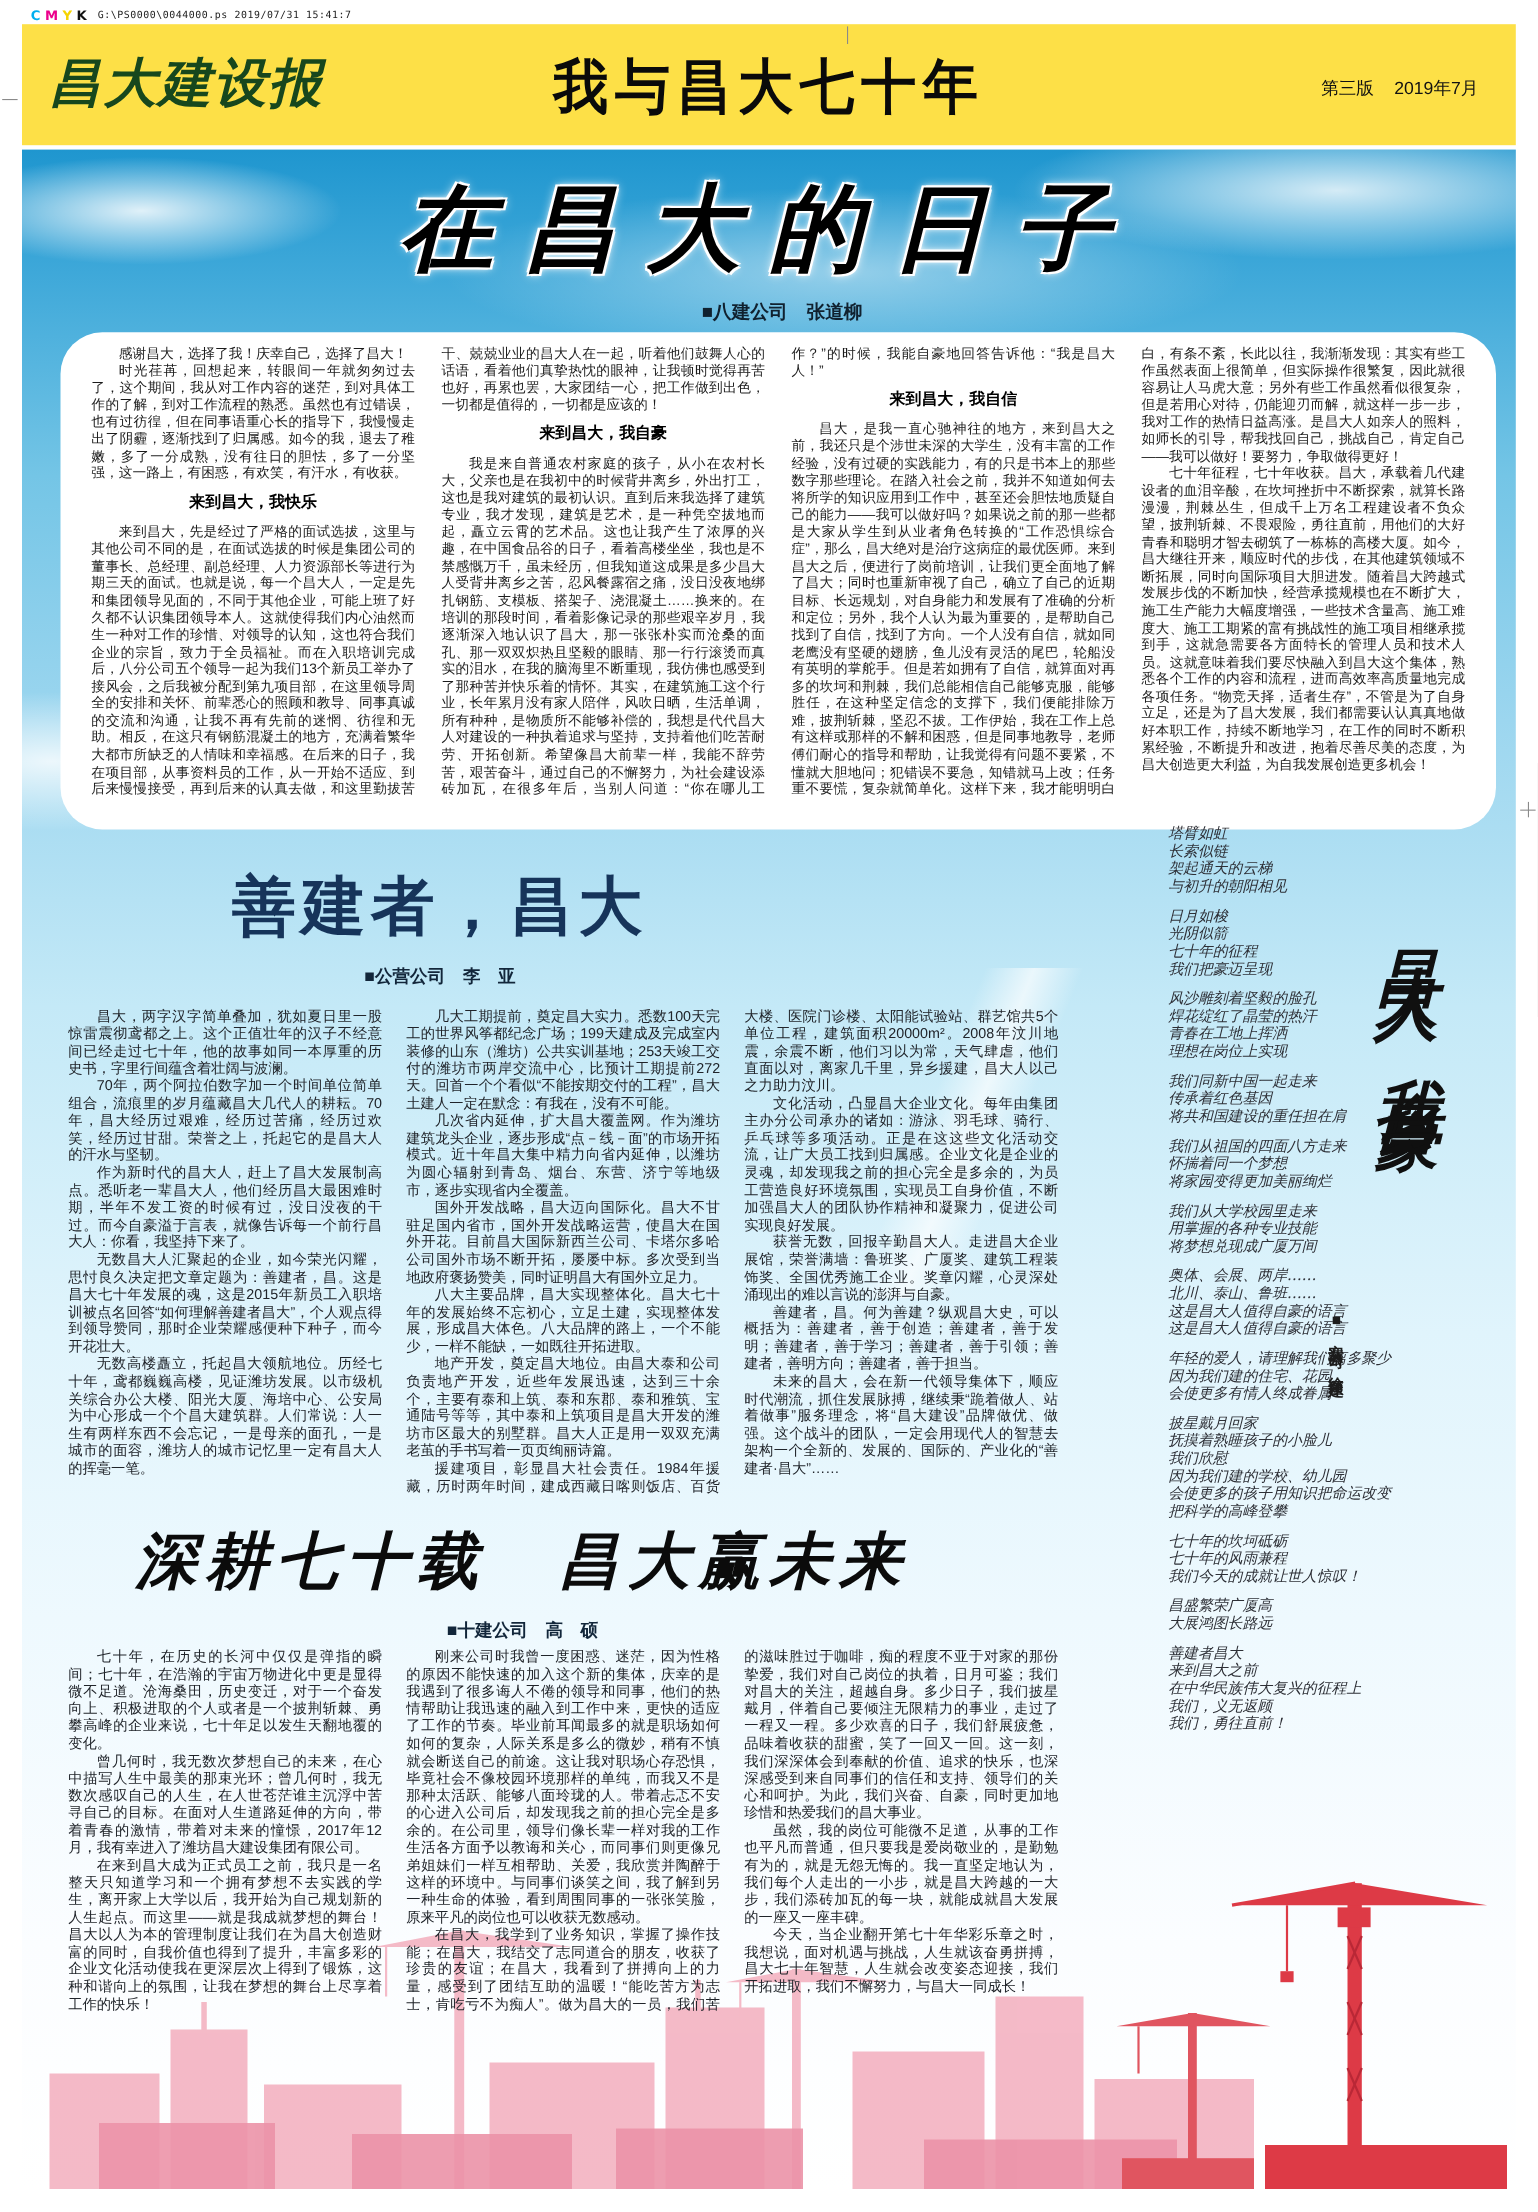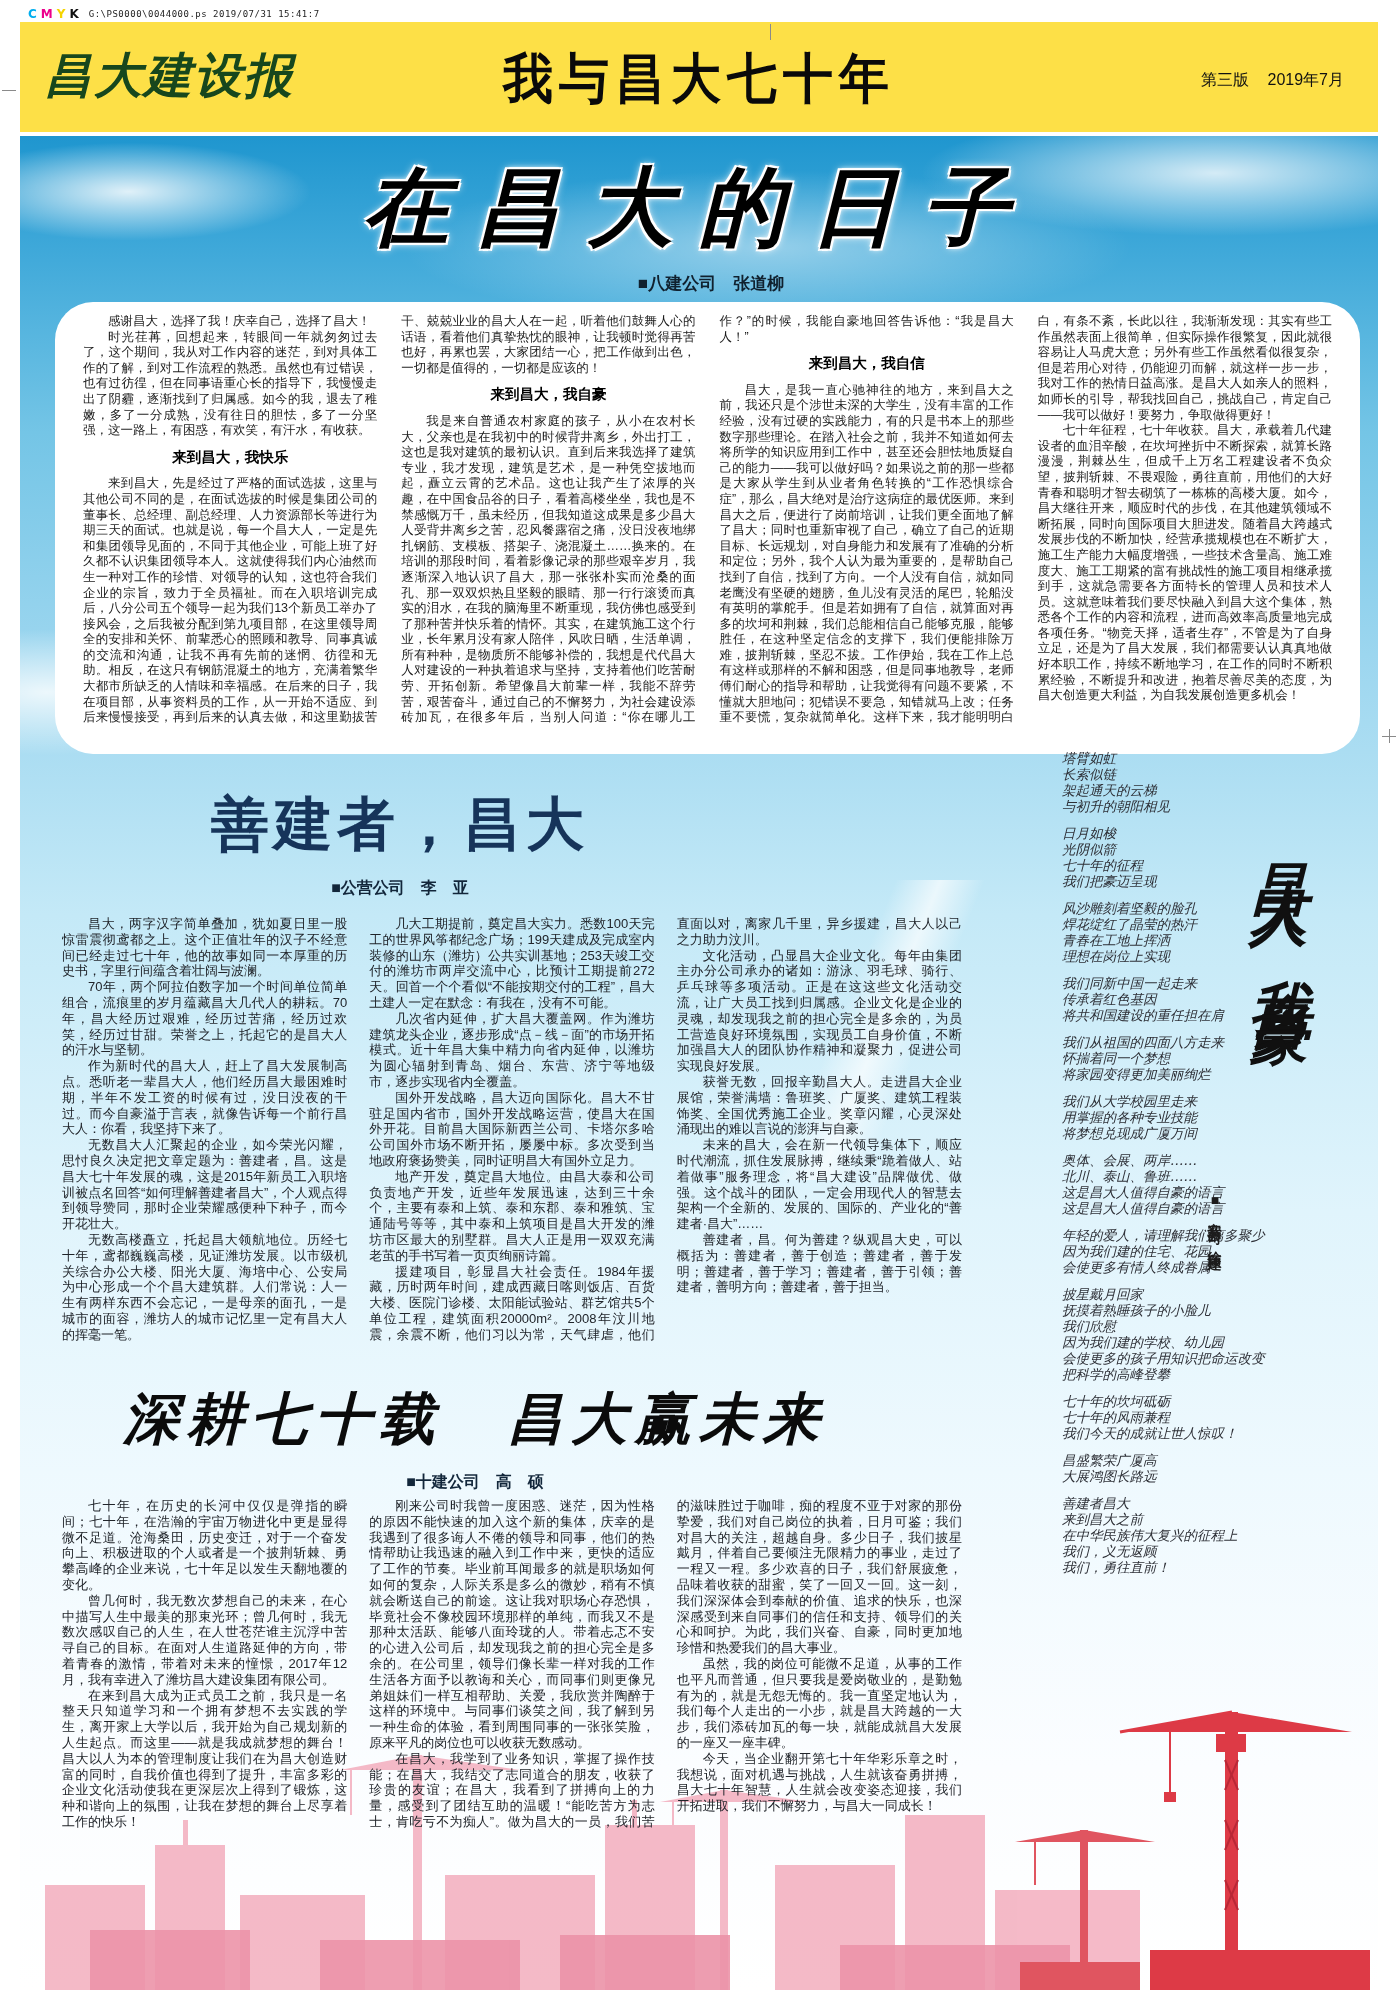--- a/index.html
+++ b/index.html
@@ -118,26 +118,27 @@
   </div>
   <div class="a2-body">
       <p class="para">昌大，两字汉字简单叠加，犹如夏日里一股惊雷震彻鸢都之上。这个正值壮年的汉子不经意间已经走过七十年，他的故事如同一本厚重的历史书，字里行间蕴含着壮阔与波澜。</p>
       <p class="para">70年，两个阿拉伯数字加一个时间单位简单组合，流痕里的岁月蕴藏昌大几代人的耕耘。70年，昌大经历过艰难，经历过苦痛，经历过欢笑，经历过甘甜。荣誉之上，托起它的是昌大人的汗水与坚韧。</p>
       <p class="para">作为新时代的昌大人，赶上了昌大发展制高点。悉听老一辈昌大人，他们经历昌大最困难时期，半年不发工资的时候有过，没日没夜的干过。而今自豪溢于言表，就像告诉每一个前行昌大人：你看，我坚持下来了。</p>
       <p class="para">无数昌大人汇聚起的企业，如今荣光闪耀，思忖良久决定把文章定题为：善建者，昌。这是昌大七十年发展的魂，这是2015年新员工入职培训被点名回答“如何理解善建者昌大”，个人观点得到领导赞同，那时企业荣耀感便种下种子，而今开花壮大。</p>
       <p class="para">无数高楼矗立，托起昌大领航地位。历经七十年，鸢都巍巍高楼，见证潍坊发展。以市级机关综合办公大楼、阳光大厦、海培中心、公安局为中心形成一个个昌大建筑群。人们常说：人一生有两样东西不会忘记，一是母亲的面孔，一是城市的面容，潍坊人的城市记忆里一定有昌大人的挥毫一笔。</p>
       <p class="para">几大工期提前，奠定昌大实力。悉数100天完工的世界风筝都纪念广场；199天建成及完成室内装修的山东（潍坊）公共实训基地；253天竣工交付的潍坊市两岸交流中心，比预计工期提前272天。回首一个个看似“不能按期交付的工程”，昌大土建人一定在默念：有我在，没有不可能。</p>
       <p class="para">几次省内延伸，扩大昌大覆盖网。作为潍坊建筑龙头企业，逐步形成“点－线－面”的市场开拓模式。近十年昌大集中精力向省内延伸，以潍坊为圆心辐射到青岛、烟台、东营、济宁等地级市，逐步实现省内全覆盖。</p>
       <p class="para">国外开发战略，昌大迈向国际化。昌大不甘驻足国内省市，国外开发战略运营，使昌大在国外开花。目前昌大国际新西兰公司、卡塔尔多哈公司国外市场不断开拓，屡屡中标。多次受到当地政府褒扬赞美，同时证明昌大有国外立足力。</p>
+      <p class="para">八大主要品牌，昌大实现整体化。昌大七十年的发展始终不忘初心，立足土建，实现整体发展，形成昌大体色。八大品牌的路上，一个不能少，一样不能缺，一如既往开拓进取。</p>
       <p class="para">地产开发，奠定昌大地位。由昌大泰和公司负责地产开发，近些年发展迅速，达到三十余个，主要有泰和上筑、泰和东郡、泰和雅筑、宝通陆号等等，其中泰和上筑项目是昌大开发的潍坊市区最大的别墅群。昌大人正是用一双双充满老茧的手书写着一页页绚丽诗篇。</p>
       <p class="para">援建项目，彰显昌大社会责任。1984年援藏，历时两年时间，建成西藏日喀则饭店、百货大楼、医院门诊楼、太阳能试验站、群艺馆共5个单位工程，建筑面积20000m²。2008年汶川地震，余震不断，他们习以为常，天气肆虐，他们直面以对，离家几千里，异乡援建，昌大人以己之力助力汶川。</p>
       <p class="para">文化活动，凸显昌大企业文化。每年由集团主办分公司承办的诸如：游泳、羽毛球、骑行、乒乓球等多项活动。正是在这这些文化活动交流，让广大员工找到归属感。企业文化是企业的灵魂，却发现我之前的担心完全是多余的，为员工营造良好环境氛围，实现员工自身价值，不断加强昌大人的团队协作精神和凝聚力，促进公司实现良好发展。</p>
       <p class="para">获誉无数，回报辛勤昌大人。走进昌大企业展馆，荣誉满墙：鲁班奖、广厦奖、建筑工程装饰奖、全国优秀施工企业。奖章闪耀，心灵深处涌现出的难以言说的澎湃与自豪。</p>
+      <p class="para">善建者，昌。何为善建？纵观昌大史，可以概括为：善建者，善于创造；善建者，善于发明；善建者，善于学习；善建者，善于引领；善建者，善明方向；善建者，善于担当。</p>
       <p class="para">未来的昌大，会在新一代领导集体下，顺应时代潮流，抓住发展脉搏，继续秉“跪着做人、站着做事”服务理念，将“昌大建设”品牌做优、做强。这个战斗的团队，一定会用现代人的智慧去架构一个全新的、发展的、国际的、产业化的“善建者·昌大”……</p>
-      <p class="para">善建者，昌。何为善建？纵观昌大史，可以概括为：善建者，善于创造；善建者，善于发明；善建者，善于学习；善建者，善于引领；善建者，善明方向；善建者，善于担当。</p>
     </div>
 
   <div class="poem">
       <div class="stanza">
         <div class="poem-line">塔臂如虹</div>
         <div class="poem-line">长索似链</div>
         <div class="poem-line">架起通天的云梯</div>
         <div class="poem-line">与初升的朝阳相见</div>
       </div>
       <div class="stanza">

